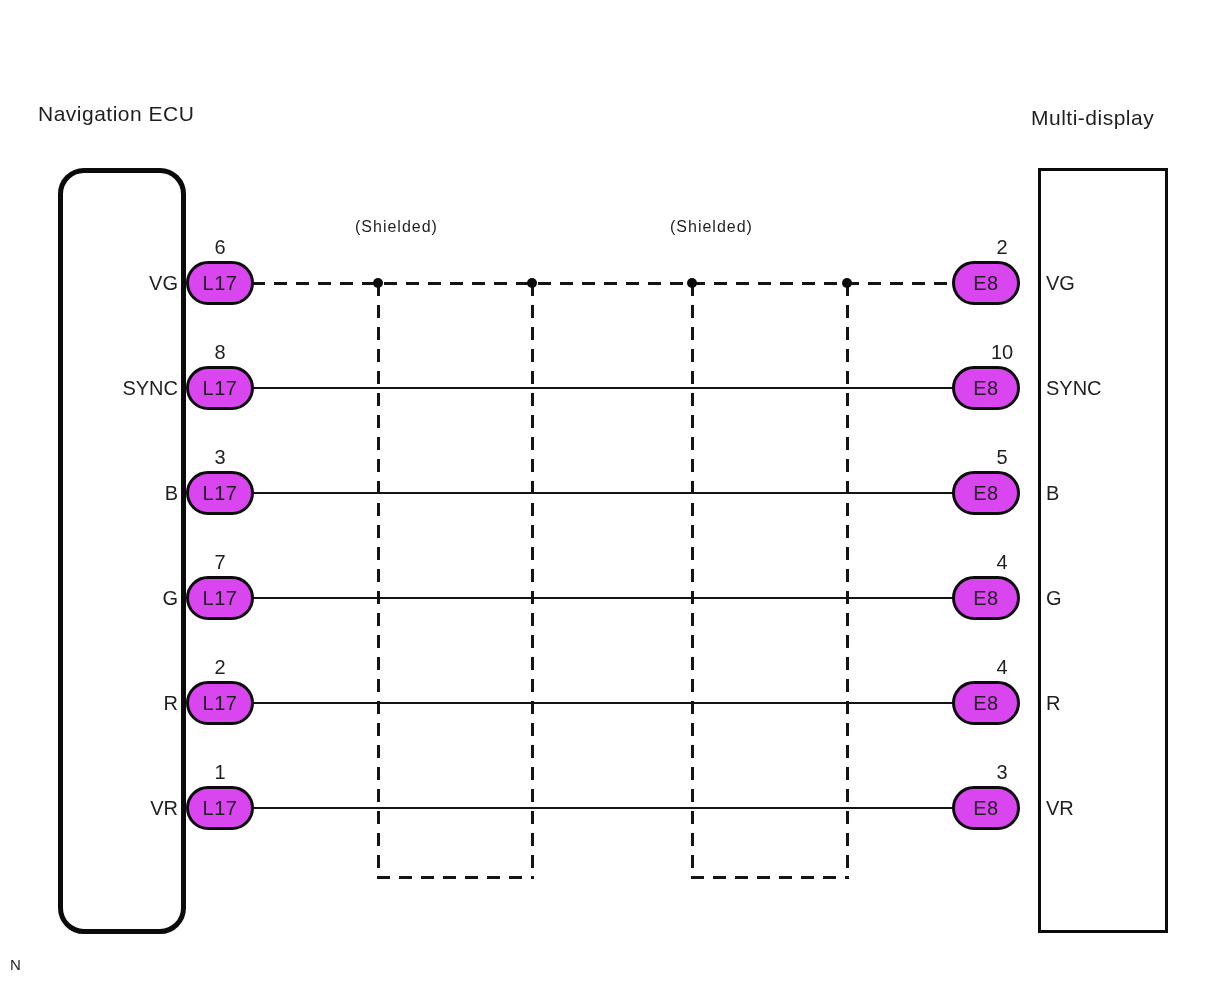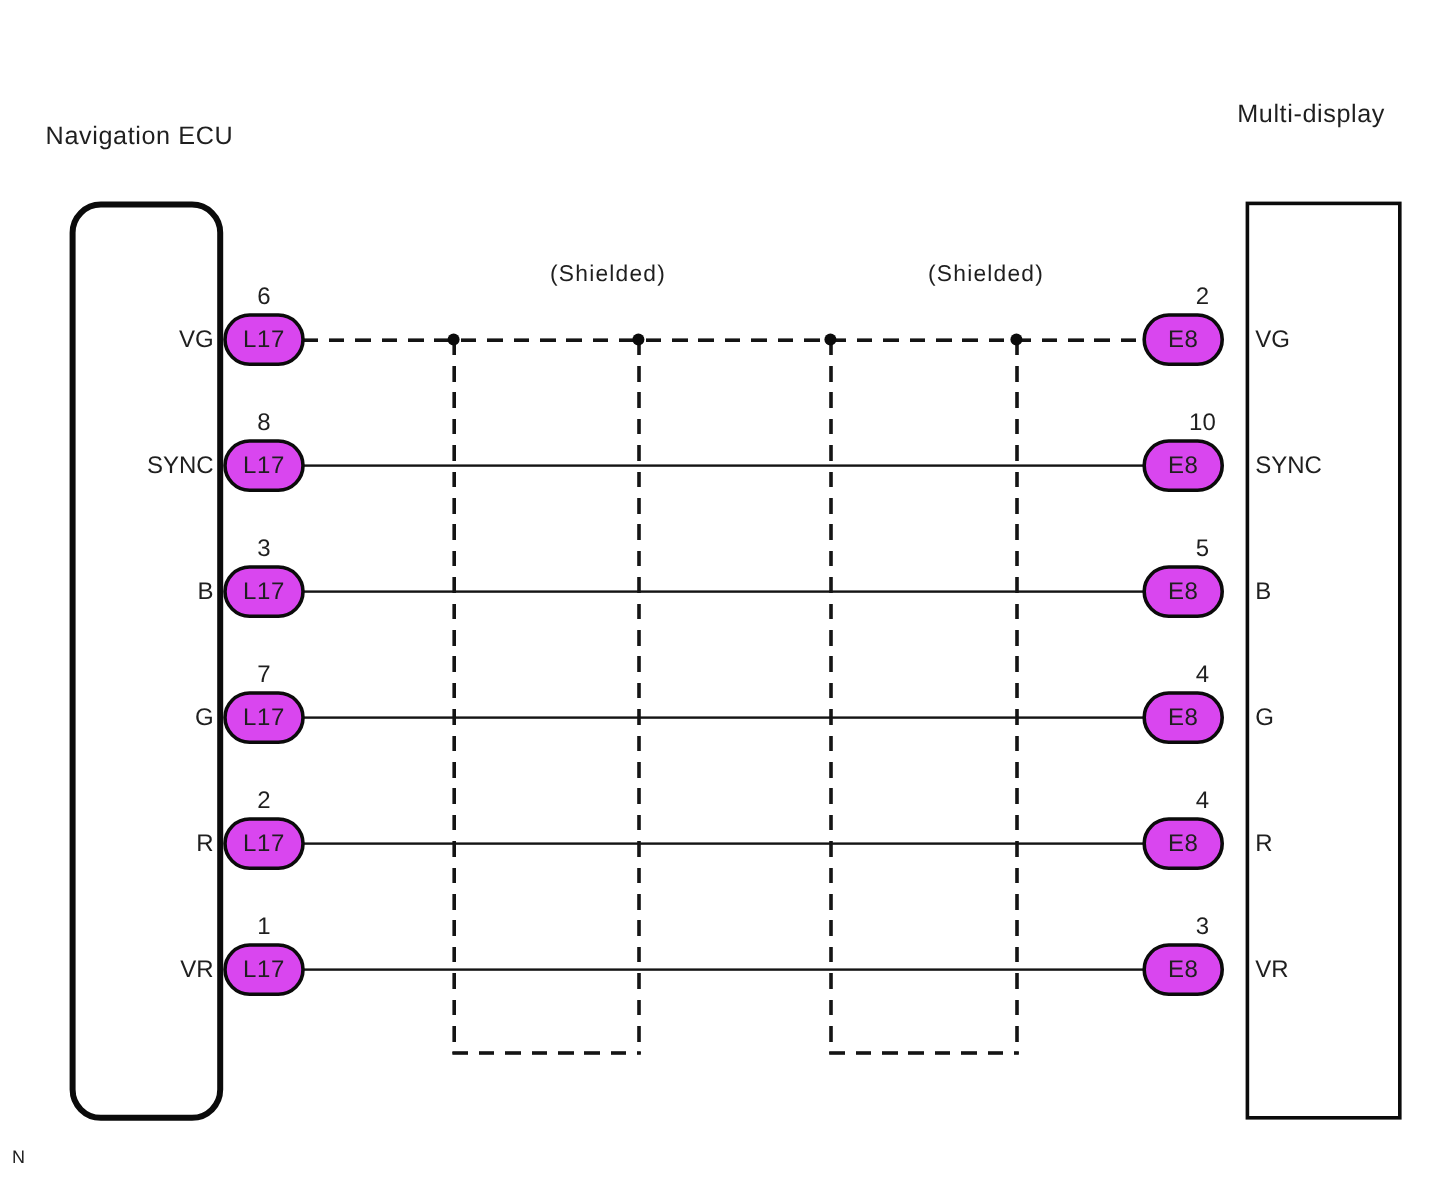--- a/index.html
+++ b/index.html
@@ -43,30 +43,30 @@
   .oval-l{left:186px;}
   .oval-r{left:952px;}
   
   .pin{width:68px;height:26px;text-align:center;font-size:20px;line-height:26px;}
   .pin-l{left:186px;}
   .pin-r{left:968px;}
   
   .sig{height:26px;font-size:20px;line-height:26px;white-space:nowrap;}
   .sig-l{left:70px;width:108px;text-align:right;}
   .sig-r{left:1046px;width:120px;text-align:left;}
-  .shield-label{top:218px;width:200px;text-align:right;font-size:19px;letter-spacing:1px;white-space:nowrap;}
+  .shield-label{top:218px;width:200px;text-align:left;font-size:16px;letter-spacing:1px;white-space:nowrap;}
   .footnote{left:10px;top:956px;font-size:15px;}
 </style>
 </head>
 <body>
 
 <div id="stage">
 
   <div class="abs title" style="left:38px;top:102px;">Navigation ECU</div>
-  <div class="abs title" style="left:1031px;top:84px;">Multi-display</div>
+  <div class="abs title" style="left:1031px;top:106px;">Multi-display</div>
 
   <div class="abs comp-box-left"></div>
   <div class="abs comp-box-right"></div>
 
   <div class="abs shield-label" style="left:355px;">(Shielded)</div>
   <div class="abs shield-label" style="left:670px;">(Shielded)</div>
 
   <div class="abs vshield" style="left:377px;"></div>
   <div class="abs vshield" style="left:531px;"></div>
   <div class="abs hshield" style="left:377px;width:157px;"></div>

